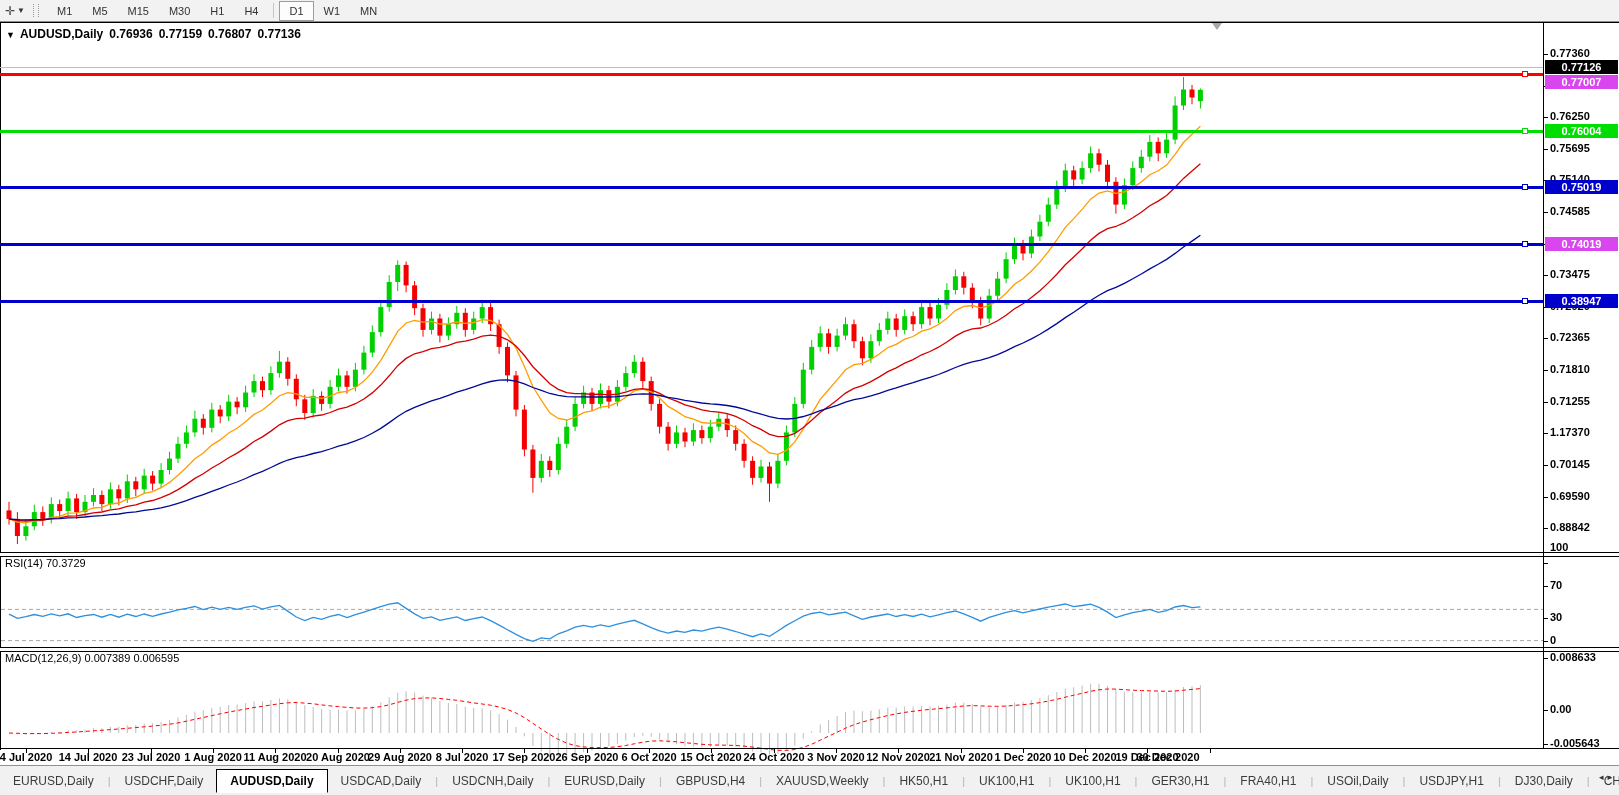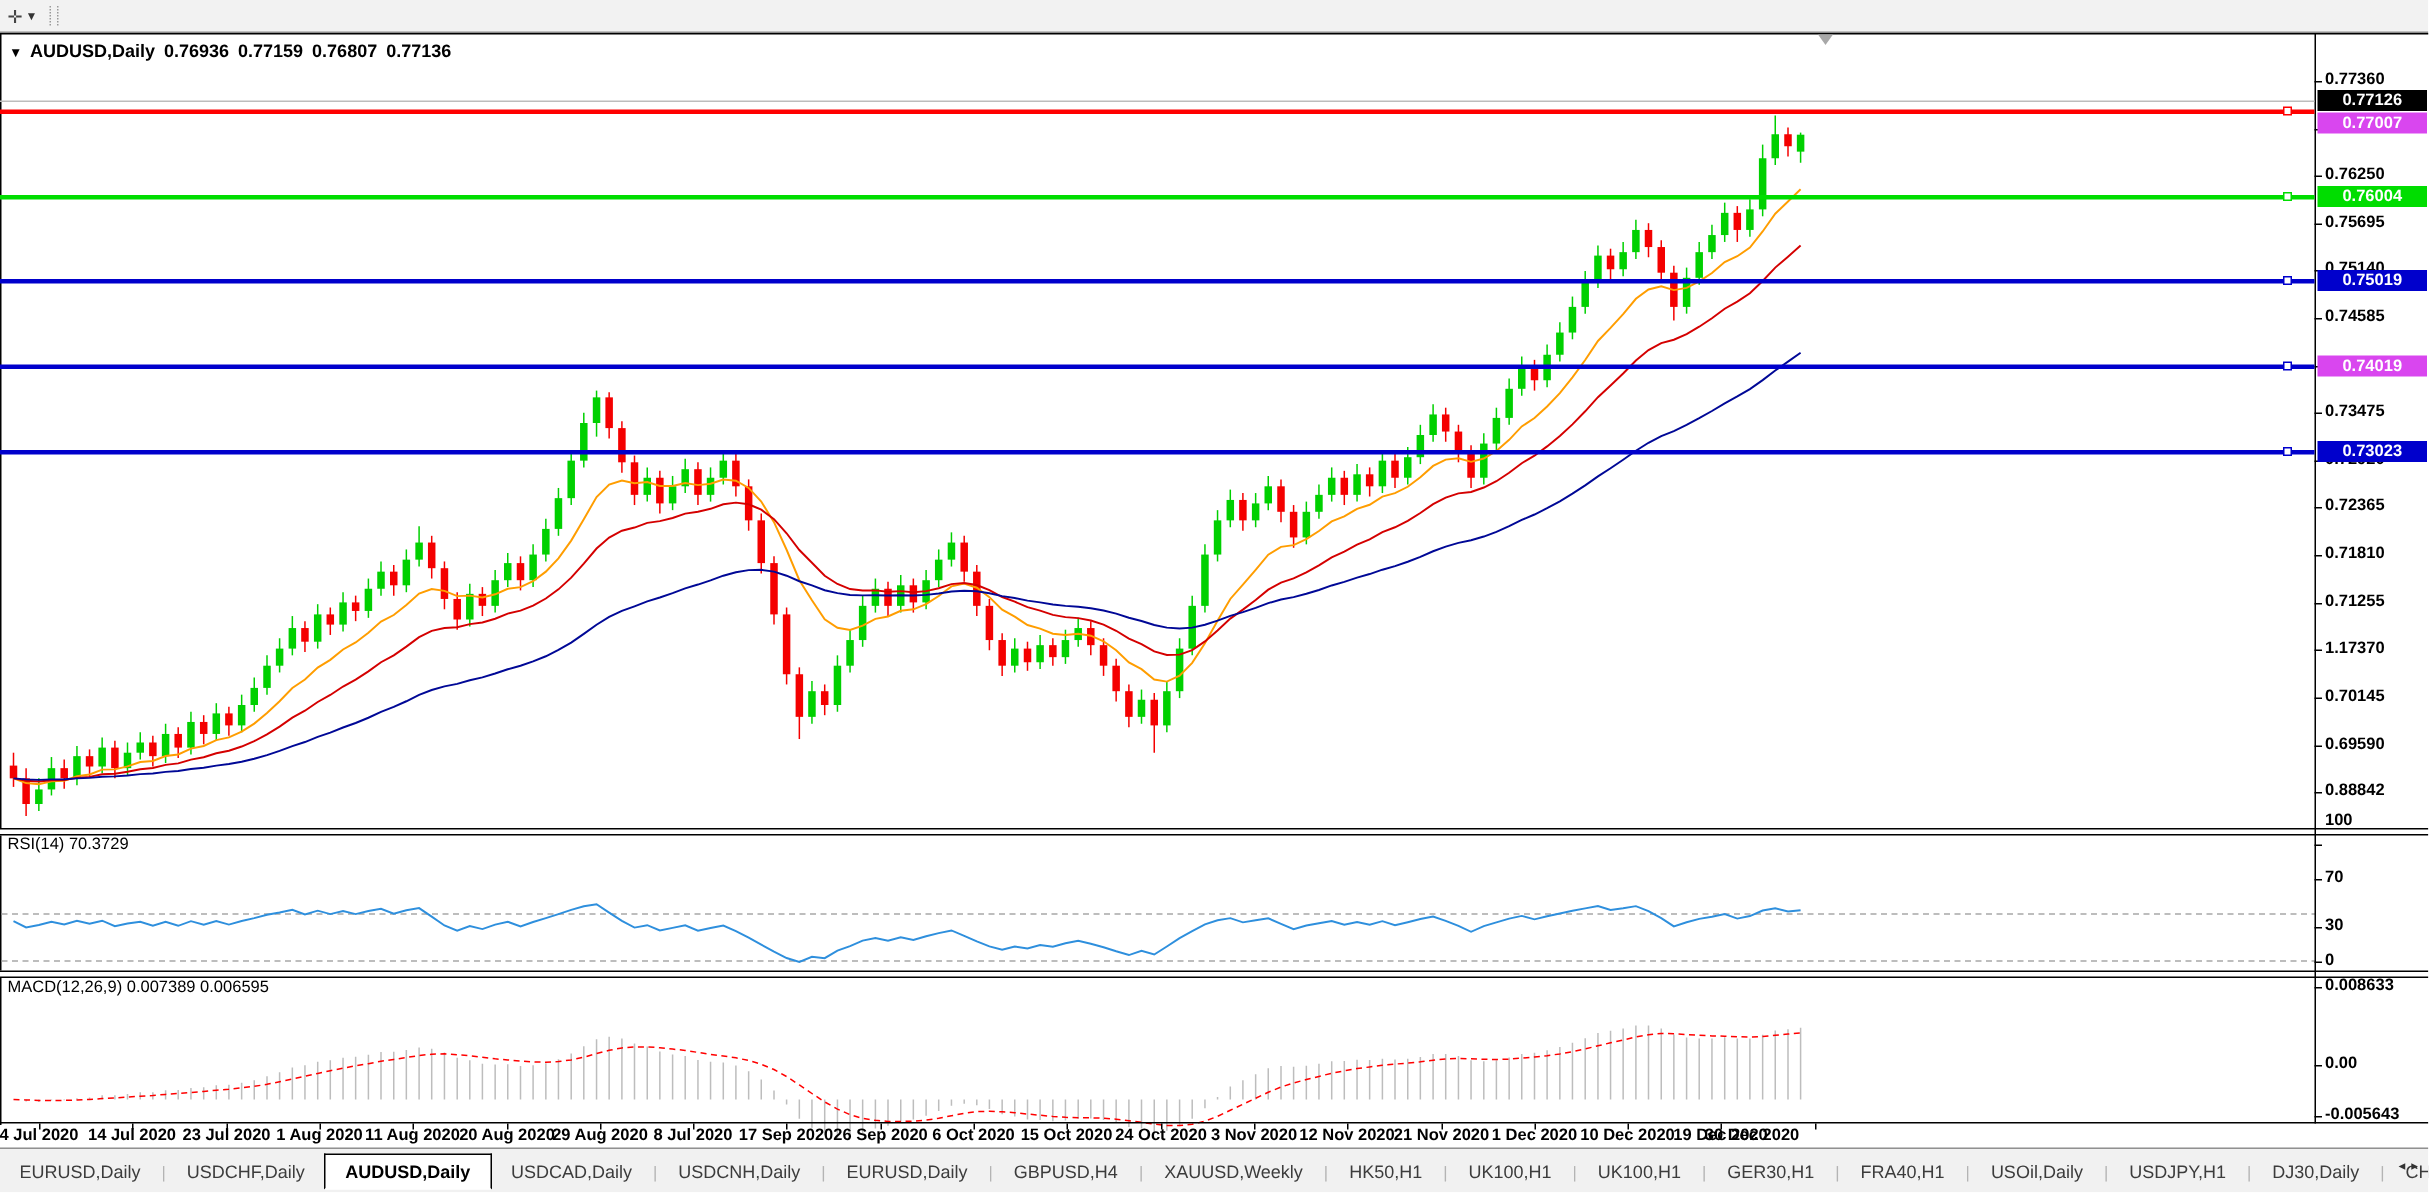--- a/index.html
+++ b/index.html
@@ -48,20 +48,32 @@
 </style>
 </head>
 <body>
 
 <div class="app">
 
   <div class="toolbar">
     <span class="cursor-icon">✛</span>
     <span class="dd-arrow">▼</span>
     <span class="grip"></span>
+    <div id="tf-buttons" style="display:flex;align-items:center;">
+        <div class="tfbtn">M1</div>
+        <div class="tfbtn">M5</div>
+        <div class="tfbtn">M15</div>
+        <div class="tfbtn">M30</div>
+        <div class="tfbtn">H1</div>
+        <div class="tfbtn">H4</div>
+        <div class="tfsep"></div>
+        <div class="tfbtn active">D1</div>
+        <div class="tfbtn">W1</div>
+        <div class="tfbtn">MN</div>
+      </div>
   </div>
 
   <div class="chart-block">
     <svg id="main-svg" width="1543" height="530" viewBox="0 23 1543 530" style="top:23px">
         <line x1="8.0" x2="8.0" y1="478.8" y2="501.6" stroke="#f40000" stroke-width="1"></line>
         <rect x="5.5" y="487.4" width="5" height="8.5" fill="#f40000"></rect>
         <line x1="16.4" x2="16.4" y1="489.1" y2="521.0" stroke="#f40000" stroke-width="1"></line>
         <rect x="13.9" y="495.9" width="5" height="17.1" fill="#f40000"></rect>
         <line x1="24.9" x2="24.9" y1="495.9" y2="517.6" stroke="#00d000" stroke-width="1"></line>
         <rect x="22.4" y="503.3" width="5" height="9.7" fill="#00d000"></rect>
@@ -609,19 +621,19 @@
       <div class="handle" style="left:1522px;top:128px;border:1px solid #00dd00"></div>
       <div class="badge" style="top:124px;background:#00dd00">0.76004</div>
       <div class="hline" style="top:186px;background:#0000cc"></div>
       <div class="handle" style="left:1522px;top:184px;border:1px solid #0000cc"></div>
       <div class="badge" style="top:180px;background:#0000cc">0.75019</div>
       <div class="hline" style="top:243px;background:#0000cc"></div>
       <div class="handle" style="left:1522px;top:241px;border:1px solid #0000cc"></div>
       <div class="badge" style="top:237px;background:#d946ef">0.74019</div>
       <div class="hline" style="top:300px;background:#0000cc"></div>
       <div class="handle" style="left:1522px;top:298px;border:1px solid #0000cc"></div>
-      <div class="badge" style="top:294px;background:#0000cc">0.73023</div>
+      <div class="badge" style="top:294px;background:#0000cc">0.38947</div>
     </div>
 
   <div class="tabbar" id="tabbar">
     <span class="tab-scroll"><span>◂</span><span>▸</span></span>
   <span class="tab">EURUSD,Daily</span><span class="tabsep">|</span><span class="tab">USDCHF,Daily</span><span class="tab active">AUDUSD,Daily</span><span class="tab">USDCAD,Daily</span><span class="tabsep">|</span><span class="tab">USDCNH,Daily</span><span class="tabsep">|</span><span class="tab">EURUSD,Daily</span><span class="tabsep">|</span><span class="tab">GBPUSD,H4</span><span class="tabsep">|</span><span class="tab">XAUUSD,Weekly</span><span class="tabsep">|</span><span class="tab">HK50,H1</span><span class="tabsep">|</span><span class="tab">UK100,H1</span><span class="tabsep">|</span><span class="tab">UK100,H1</span><span class="tabsep">|</span><span class="tab">GER30,H1</span><span class="tabsep">|</span><span class="tab">FRA40,H1</span><span class="tabsep">|</span><span class="tab">USOil,Daily</span><span class="tabsep">|</span><span class="tab">USDJPY,H1</span><span class="tabsep">|</span><span class="tab">DJ30,Daily</span><span class="tabsep">|</span><span class="tab">CHINA300,H1</span></div>
 </div>
 
 </body></html>

